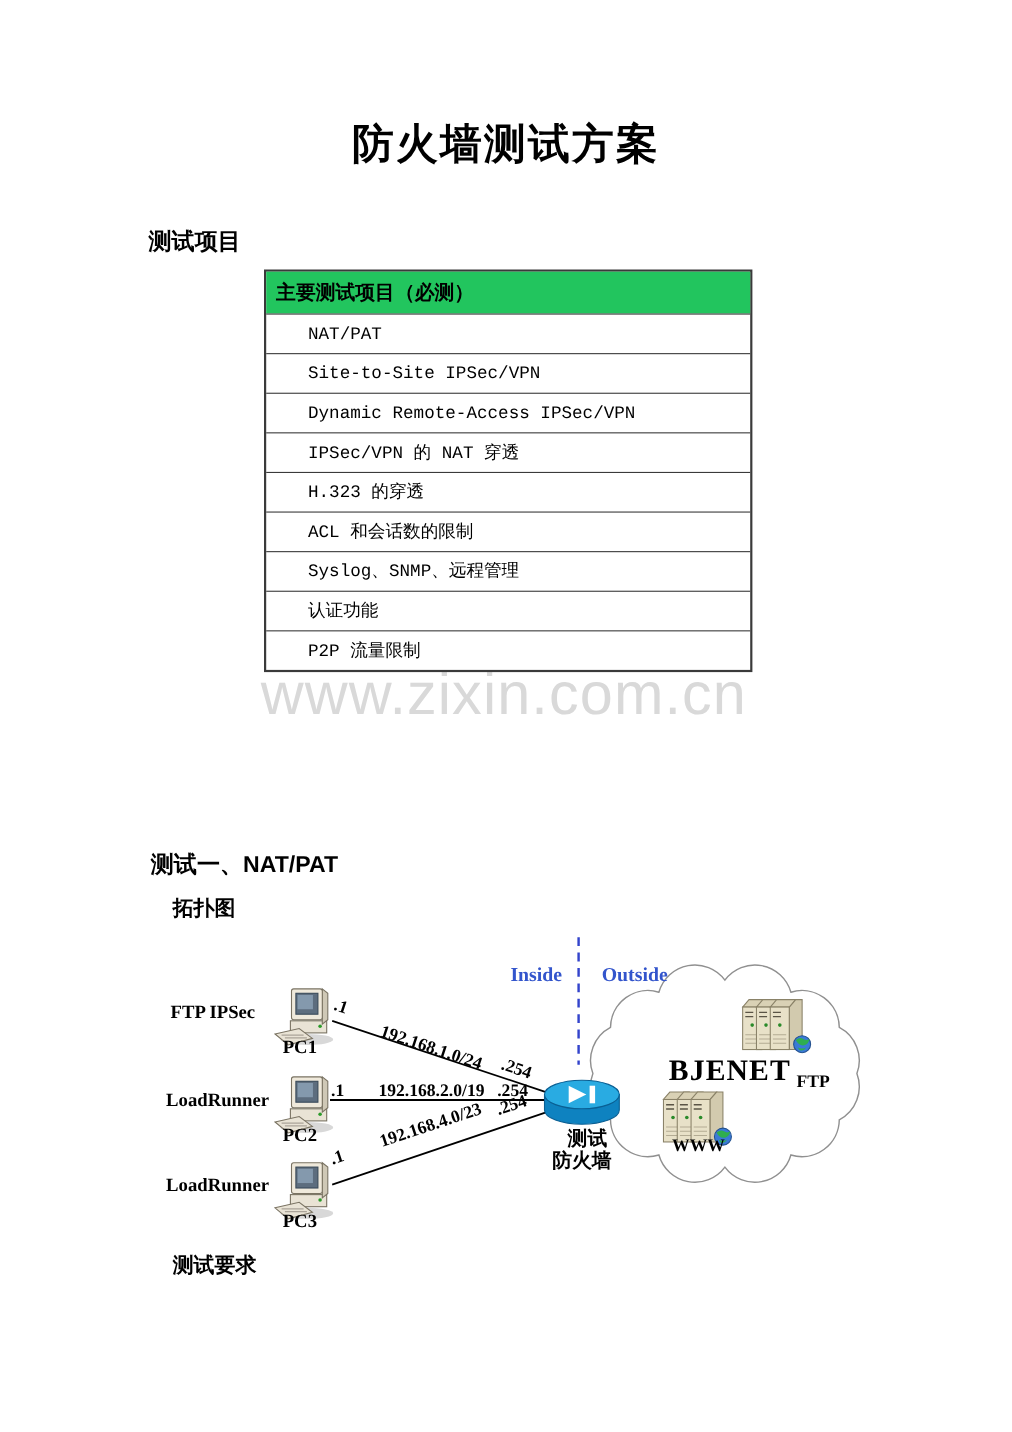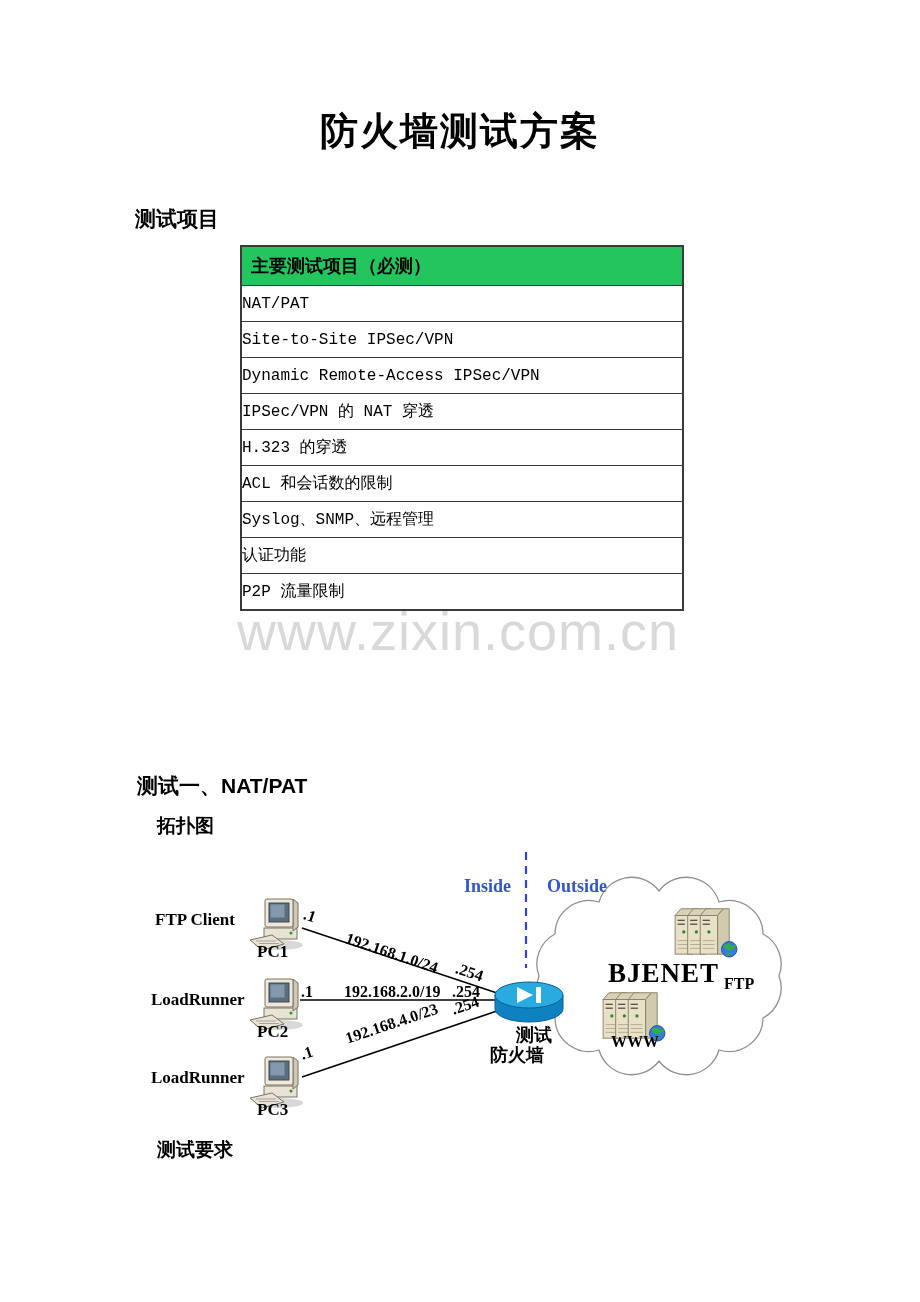--- a/index.html
+++ b/index.html
@@ -8,21 +8,21 @@
   .abs{position:absolute;}
   .doc-title{left:0;top:106px;width:920px;text-align:center;font-size:38px;font-weight:bold;
              letter-spacing:2px;font-family:"Liberation Sans",sans-serif;}
   .h-sec{font-weight:bold;font-size:21px;}
   .h-sub{font-weight:bold;font-size:19px;}
   .watermark{left:237px;top:600px;font-size:54px;letter-spacing:1px;color:#d9d9d9;
              font-family:"Liberation Sans",sans-serif;white-space:nowrap;}
   
   .ttable{left:240px;top:245px;width:440px;border:2px solid #3a3a3a;background:transparent;}
   .trow{box-sizing:border-box;height:36px;border-top:1px solid #3a3a3a;display:flex;align-items:center;
-        font-size:16px;font-family:"Liberation Mono","DejaVu Sans Mono",monospace;
+        padding-left:38px;font-size:16px;font-family:"Liberation Mono","DejaVu Sans Mono",monospace;
         background:transparent;}
   .trow.first{border-top:none;}
   .thead{height:38px;padding-left:9px;font-size:18px;font-weight:bold;
          font-family:"Liberation Sans",sans-serif;background:#22c55e;}
   
   .lbl{font-family:"Liberation Serif",serif;font-weight:bold;font-size:17px;white-space:nowrap;}
   .iplbl{font-family:"Liberation Serif",serif;font-weight:bold;font-size:16px;white-space:nowrap;
          transform-origin:left center;}
   .zone{font-family:"Liberation Serif",serif;font-weight:bold;font-size:18px;color:#3355cc;}
   .fwlbl{font-weight:bold;font-size:18px;white-space:nowrap;}
@@ -113,21 +113,21 @@
   <svg class="abs" style="left:249px;top:893px;" width="54" height="58" viewBox="0 0 54 58">
       <use href="#pc-icon"></use>
     </svg>
   <svg class="abs" style="left:249px;top:973px;" width="54" height="58" viewBox="0 0 54 58">
       <use href="#pc-icon"></use>
     </svg>
   <svg class="abs" style="left:249px;top:1051px;" width="54" height="58" viewBox="0 0 54 58">
       <use href="#pc-icon"></use>
     </svg>
 
-  <div class="abs lbl" style="left:155px;top:910px;">FTP Client</div>
+  <div class="abs lbl" style="left:155px;top:910px;">FTP IPSec</div>
   <div class="abs lbl" style="left:151px;top:990px;">LoadRunner</div>
   <div class="abs lbl" style="left:151px;top:1068px;">LoadRunner</div>
 
   <div class="abs lbl" style="left:257px;top:942px;">PC1</div>
   <div class="abs lbl" style="left:257px;top:1022px;">PC2</div>
   <div class="abs lbl" style="left:257px;top:1100px;">PC3</div>
 
   <div class="abs iplbl" style="left:304px;top:905px;transform:rotate(18.5deg);">.1</div>
   <div class="abs iplbl" style="left:346px;top:929px;transform:rotate(18.5deg);">192.168.1.0/24</div>
   <div class="abs iplbl" style="left:456px;top:959px;transform:rotate(18.5deg);">.254</div>
@@ -140,21 +140,21 @@
   <div class="abs iplbl" style="left:346px;top:1030px;transform:rotate(-18.5deg);">192.168.4.0/23</div>
   <div class="abs iplbl" style="left:452px;top:1001px;transform:rotate(-18.5deg);">.254</div>
 
   <svg class="abs" style="left:491px;top:979px;" width="76" height="46" viewBox="0 0 76 46">
     <path d="M4,16 v14 a34,13 0 0 0 68,0 v-14 z" fill="#0e82c0" stroke="#0a5f93" stroke-width="1"></path>
     <ellipse cx="38" cy="16" rx="34" ry="13" fill="#29abe2" stroke="#0a5f93" stroke-width="1"></ellipse>
     <polygon points="26,8 26,24 42,16" fill="#ffffff"></polygon>
     <rect x="45" y="8" width="5" height="16" fill="#ffffff"></rect>
   </svg>
   <div class="abs fwlbl" style="left:516px;top:1023px;">测试</div>
-  <div class="abs fwlbl" style="left:490px;top:1043px;">防火墙</div>
+  <div class="abs fwlbl" style="left:502px;top:1043px;">防火墙</div>
 
   <div class="abs cloudname" style="left:608px;top:958px;">BJENET</div>
 
   <svg class="abs" style="left:674px;top:902px;" width="66" height="56" viewBox="0 0 66 58">
       <use href="#server-stack"></use>
     </svg>
   <div class="abs srvlbl" style="left:724px;top:950px;margin-top:25px;">FTP</div>
 
   <svg class="abs" style="left:602px;top:986px;" width="66" height="56" viewBox="0 0 66 58">
       <use href="#server-stack"></use>

